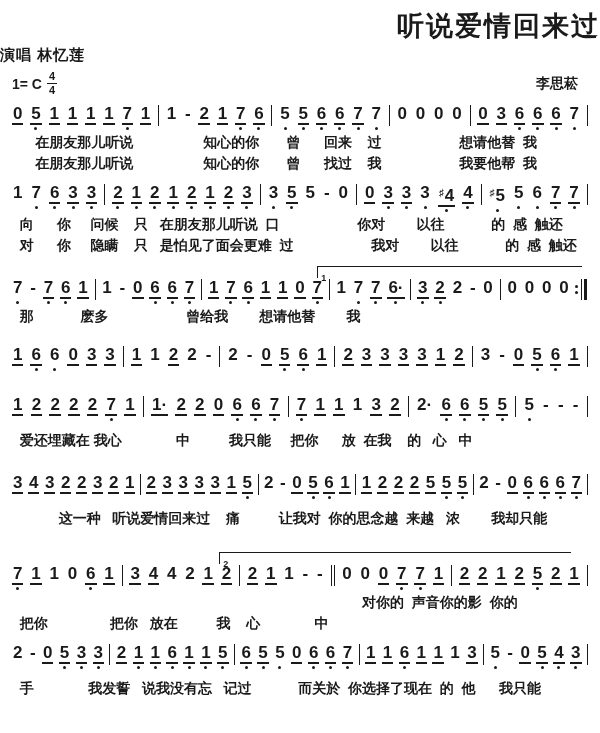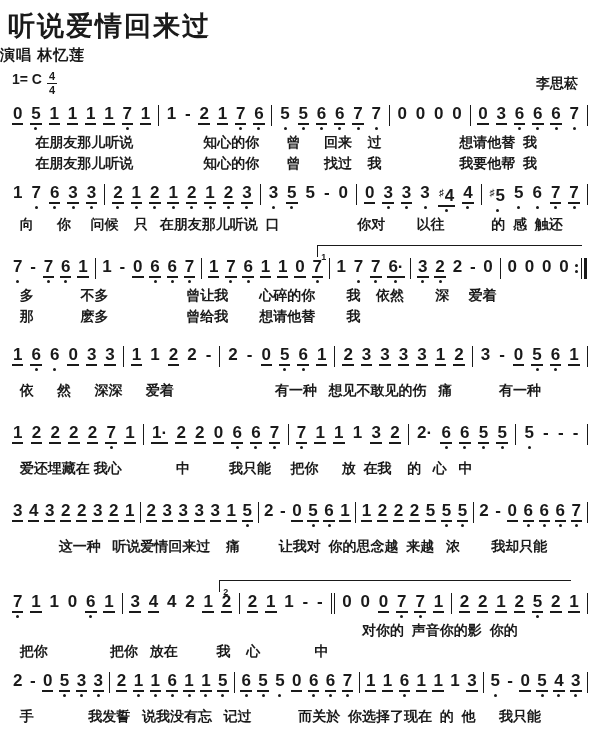--- a/index.html
+++ b/index.html
@@ -2,25 +2,25 @@
 <html><head>
 <meta charset="utf-8">
 <style>
   html,body{margin:0;padding:0;}
   body{
     width:600px;min-height:733px;background:#ffffff;color:#1a1a1a;
     font-family:"Liberation Sans","DejaVu Sans",sans-serif;
     -webkit-font-smoothing:antialiased;overflow:hidden;
   }
   .page{width:600px;min-height:733px;box-sizing:border-box;padding-top:4px;}
-  .title{text-align:left;font-size:27px;font-weight:bold;letter-spacing:2px;margin:4px 8px 2px;}
+  .title{text-align:right;font-size:27px;font-weight:bold;letter-spacing:2px;margin:4px 0 2px;}
   .subtitle{text-align:left;font-size:15px;font-weight:bold;letter-spacing:1px;}
   .meta{display:flex;justify-content:space-between;align-items:center;
         padding:6px 22px 8px 12px;font-size:14px;font-weight:bold;}
-  .keysig{display:flex;align-items:flex-start;}
+  .keysig{display:flex;align-items:center;}
   .frac{display:inline-flex;flex-direction:column;align-items:center;
         font-size:11px;line-height:11px;margin-left:5px;font-weight:bold;}
   .frac .top{border-bottom:1px solid #1a1a1a;padding:0 2px 1px;}
   .frac .bot{padding-top:1px;}
 
   #score{padding:0 12px;}
   .system{position:relative;margin-bottom:11px;}
   .sys-3{margin-bottom:20px;}
   .sys-4,.sys-5,.sys-6{margin-bottom:24px;}
   .sys-8{margin-bottom:13px;}
@@ -337,20 +337,21 @@
           </div>
           <div class="tok">
             <div class="num u">7</div>
             <div class="ld"></div>
           </div>
           <div class="barg">
             <div class="bline"></div>
           </div>
         </div>
         <div class="lyric">  向      你     问候    只   在朋友那儿听说  口                    你对        以往            的  感  触还</div>
+        <div class="lyric">  对      你     隐瞒    只   是怕见了面会更难  过                    我对        以往            的  感  触还</div>
       </div>
       <div class="system sys-3 has-volta">
         <div class="volta"><span class="volta-label">1</span></div>
         <div class="noterow">
           <div class="tok">
             <div class="num">7</div>
             <div class="ld"></div>
           </div>
           <div class="tok">
             <div class="num">-</div>
@@ -489,21 +490,20 @@
           </div>
           <div class="barg">
             <div class="rdots">
               <i></i>
               <i></i>
             </div>
             <div class="bline"></div>
             <div class="bline thick"></div>
           </div>
         </div>
-        <div class="lyric">  多            不多                    曾让我        心碎的你        我    依然        深     爱着</div>
         <div class="lyric">  那            麽多                    曾给我        想请他替        我</div>
       </div>
       <div class="system sys-4">
         <div class="noterow">
           <div class="tok">
             <div class="num u">1</div>
             <div class="ldsp"></div>
           </div>
           <div class="tok">
             <div class="num u">6</div>
@@ -630,21 +630,20 @@
             <div class="ld"></div>
           </div>
           <div class="tok">
             <div class="num u">1</div>
             <div class="ldsp"></div>
           </div>
           <div class="barg">
             <div class="bline"></div>
           </div>
         </div>
-        <div class="lyric">  依      然      深深      爱着                          有一种   想见不敢见的伤   痛            有一种</div>
       </div>
       <div class="system sys-5">
         <div class="noterow">
           <div class="tok">
             <div class="num u">1</div>
             <div class="ldsp"></div>
           </div>
           <div class="tok">
             <div class="num u">2</div>
             <div class="ldsp"></div>

